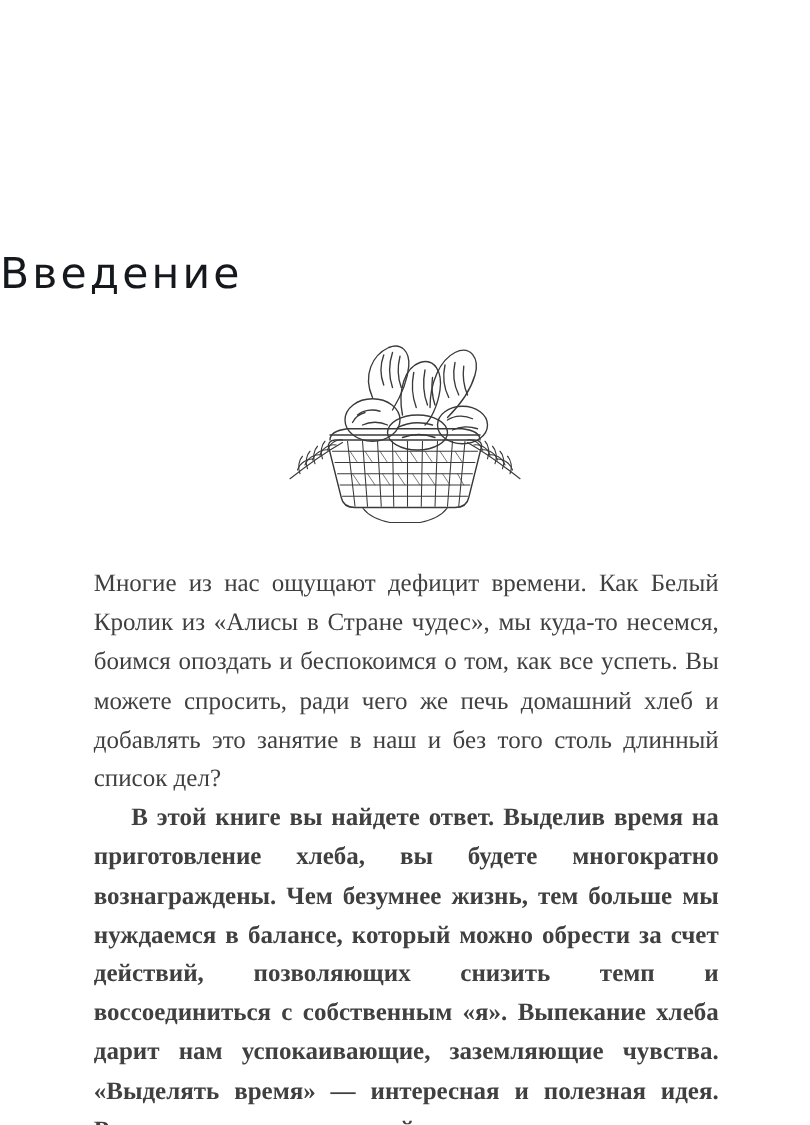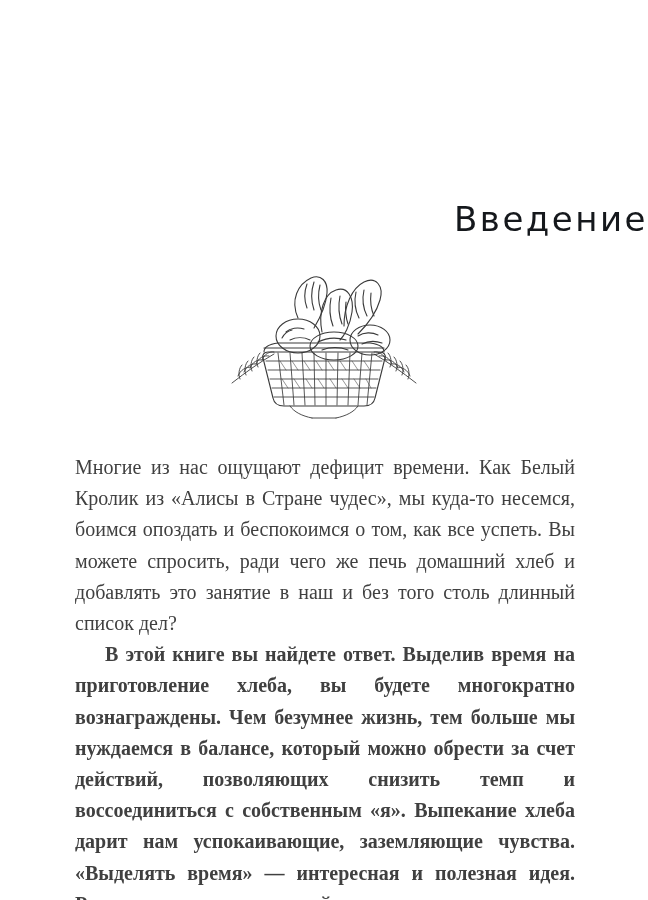--- a/index.html
+++ b/index.html
@@ -20,21 +20,21 @@
     width: 648px;
     height: 900px;
     background: #ffffff;
     box-sizing: border-box;
   }
   .chapter-title {
     position: absolute;
     top: 176px;
     left: 0;
     width: 648px;
-    text-align: right;
+    text-align: left;
     font-family: "DejaVu Sans", sans-serif;
     font-size: 34px;
     font-weight: 400;
     letter-spacing: 2.5px;
     color: #15181c;
     white-space: nowrap;
   }
   .illustration {
     position: absolute;
     top: 248px;

